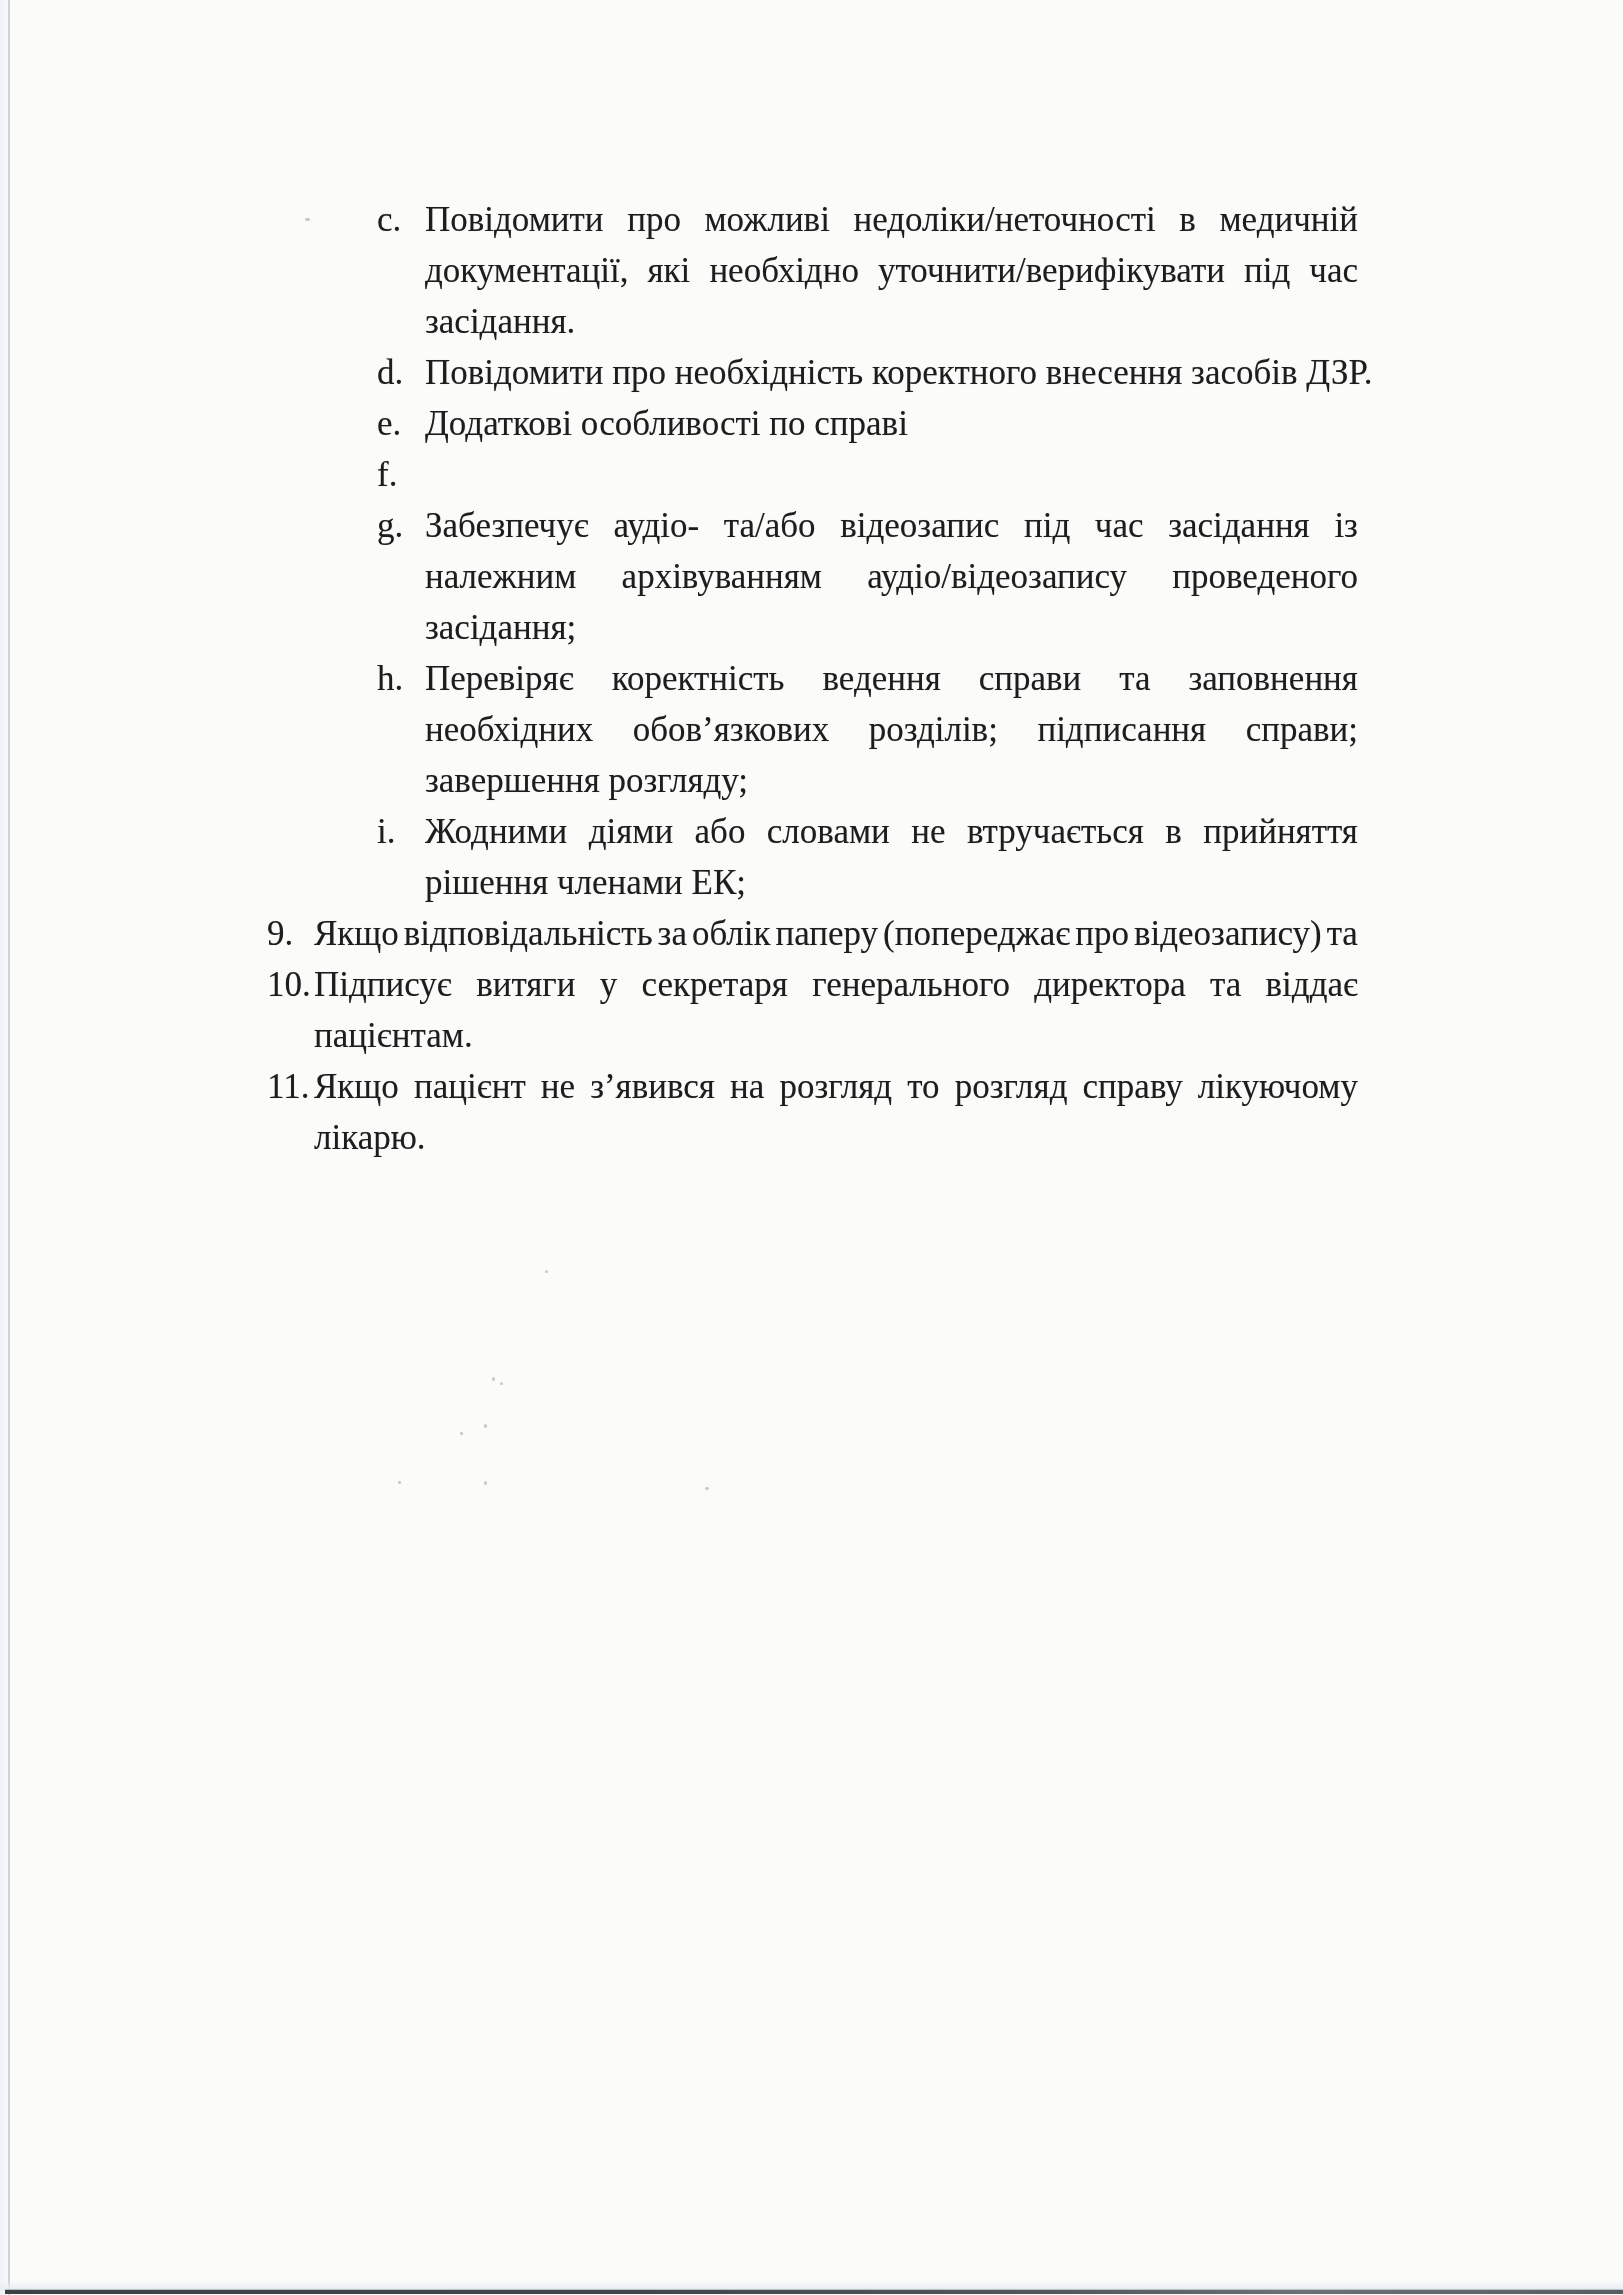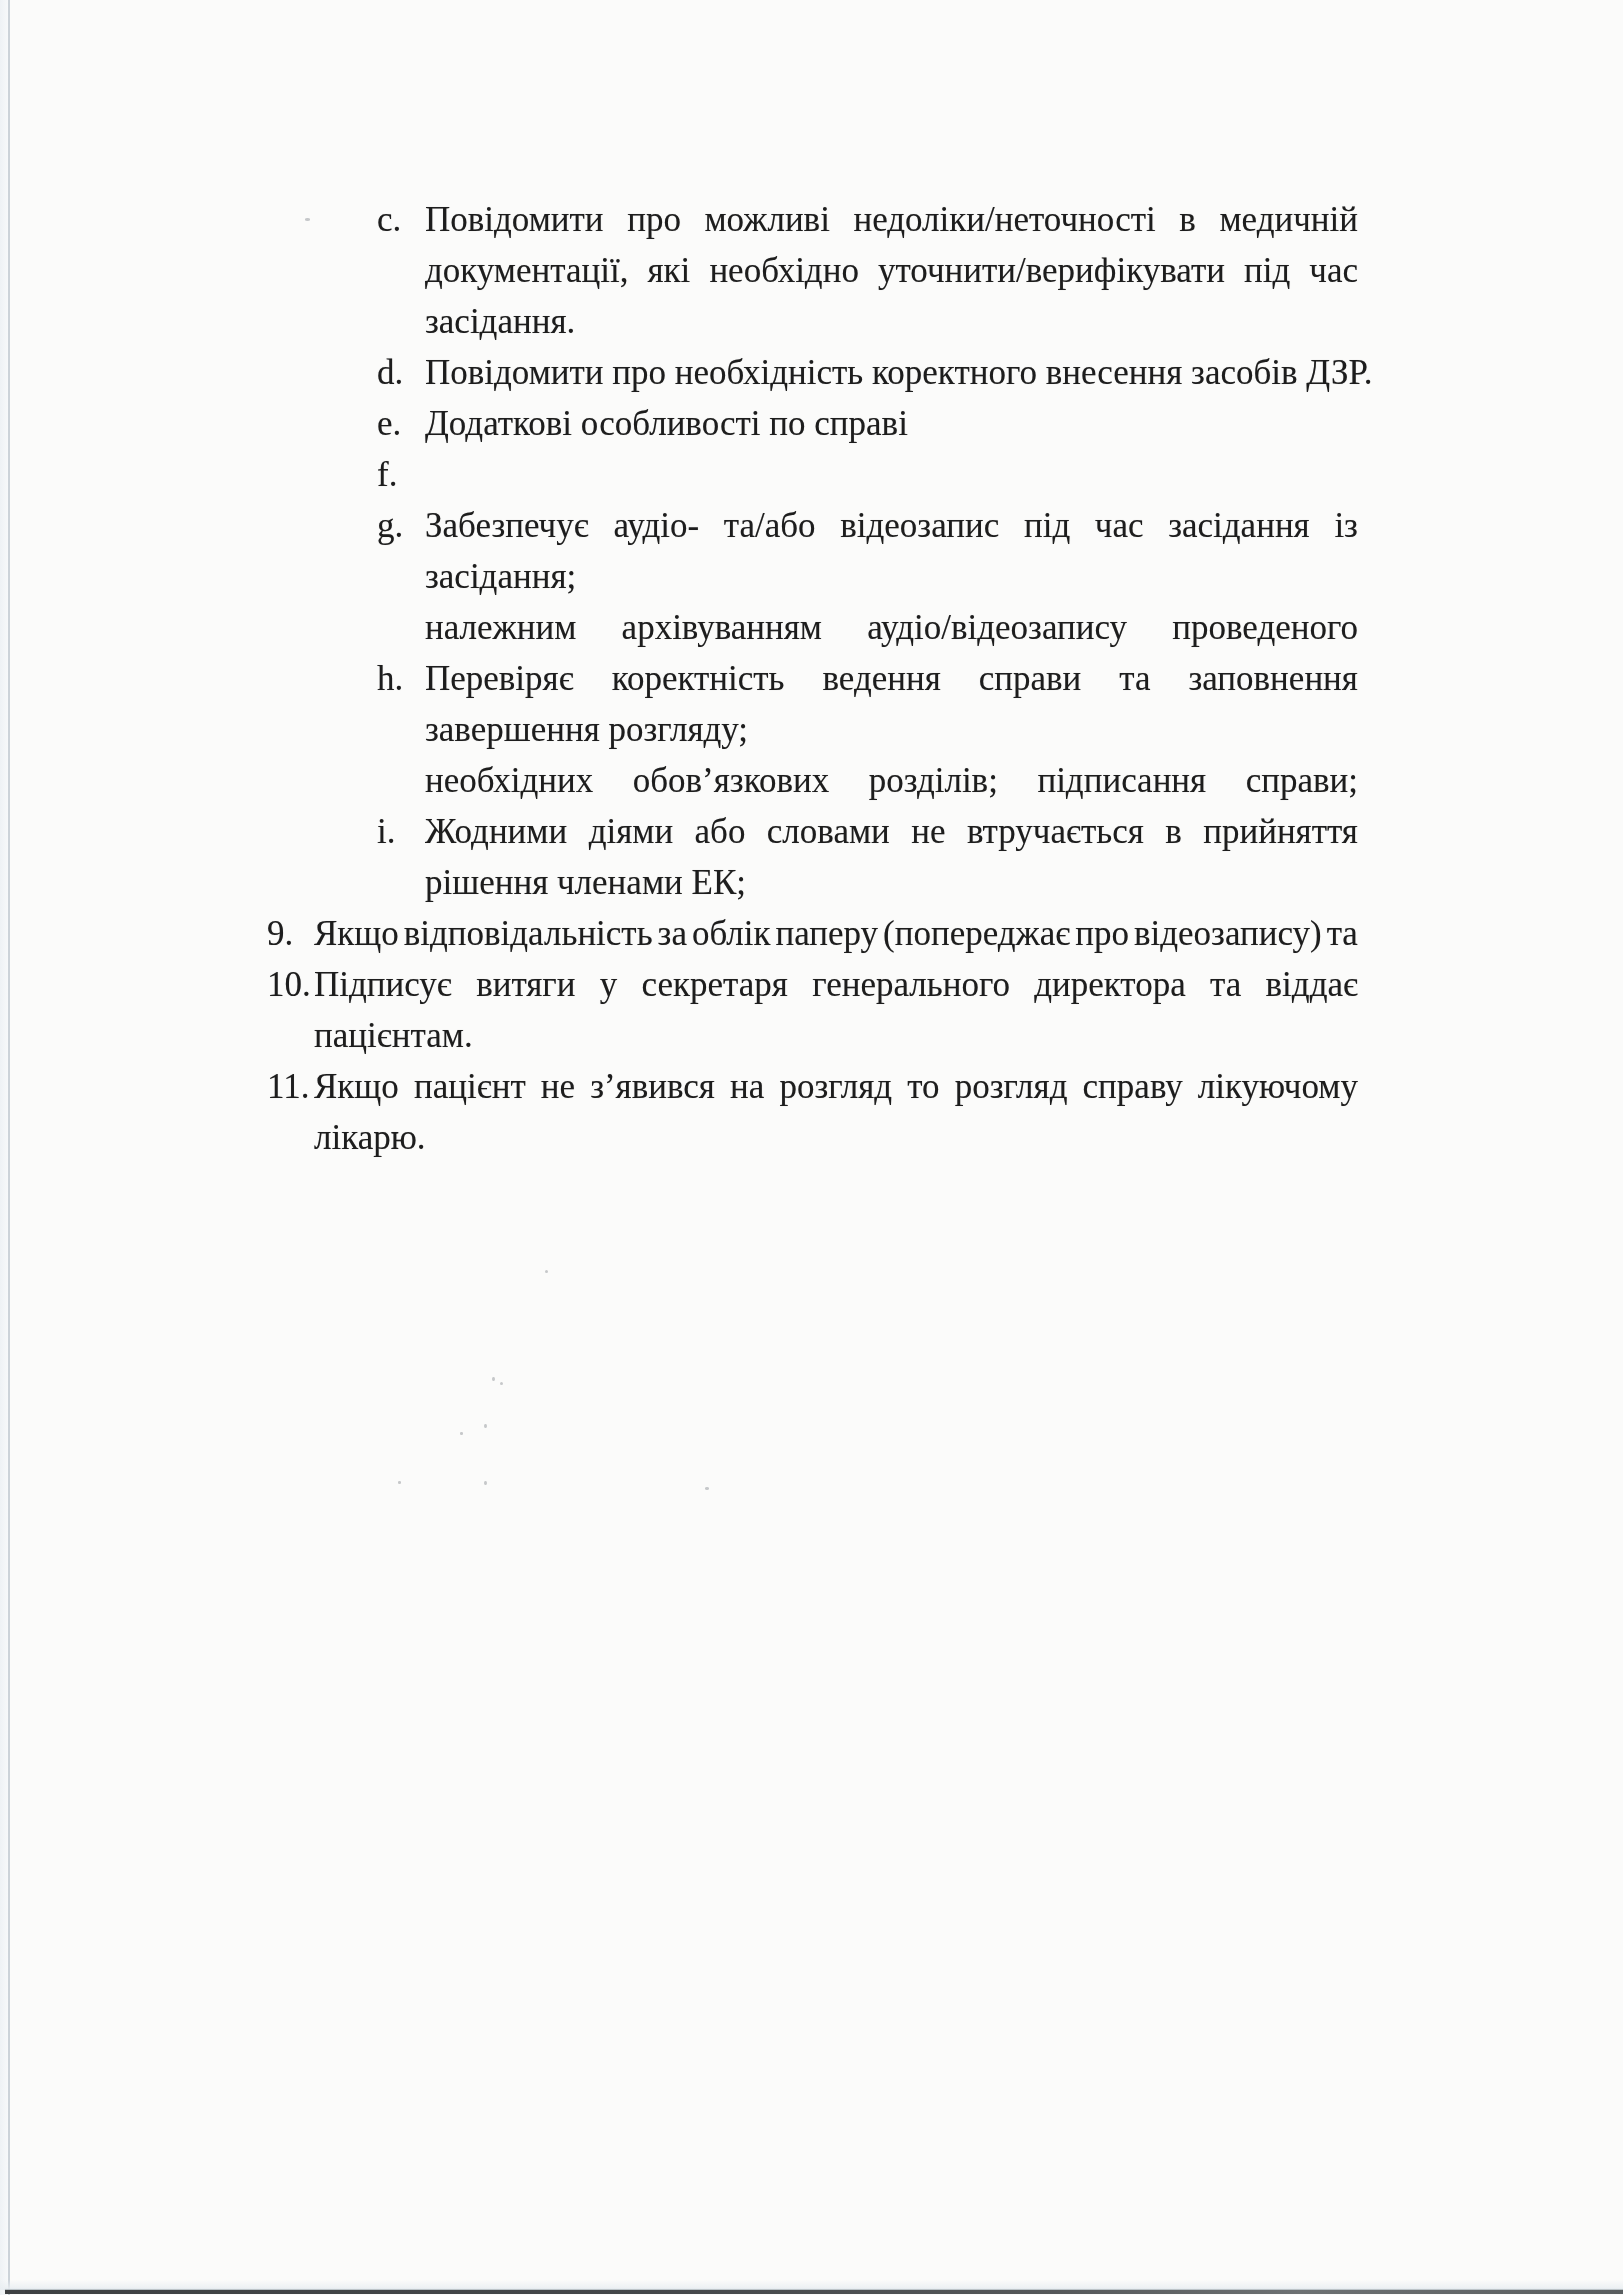--- a/index.html
+++ b/index.html
@@ -117,44 +117,44 @@
         <span class="marker">g.</span>
         <span class="word">Забезпечує</span>
         <span class="word">аудіо-</span>
         <span class="word">та/або</span>
         <span class="word">відеозапис</span>
         <span class="word">під</span>
         <span class="word">час</span>
         <span class="word">засідання</span>
         <span class="word">із</span>
       </div>
-      <div class="line lettered-cont"><span>засідання;</span></div>
       <div class="line lettered-cont justify">
         <span class="word">належним</span>
         <span class="word">архівуванням</span>
         <span class="word">аудіо/відеозапису</span>
         <span class="word">проведеного</span>
       </div>
+      <div class="line lettered-cont"><span>засідання;</span></div>
       <div class="line lettered justify">
         <span class="marker">h.</span>
         <span class="word">Перевіряє</span>
         <span class="word">коректність</span>
         <span class="word">ведення</span>
         <span class="word">справи</span>
         <span class="word">та</span>
         <span class="word">заповнення</span>
       </div>
-      <div class="line lettered-cont"><span>завершення розгляду;</span></div>
       <div class="line lettered-cont justify">
         <span class="word">необхідних</span>
         <span class="word">обов’язкових</span>
         <span class="word">розділів;</span>
         <span class="word">підписання</span>
         <span class="word">справи;</span>
       </div>
+      <div class="line lettered-cont"><span>завершення розгляду;</span></div>
       <div class="line lettered justify">
         <span class="marker">i.</span>
         <span class="word">Жодними</span>
         <span class="word">діями</span>
         <span class="word">або</span>
         <span class="word">словами</span>
         <span class="word">не</span>
         <span class="word">втручається</span>
         <span class="word">в</span>
         <span class="word">прийняття</span>

